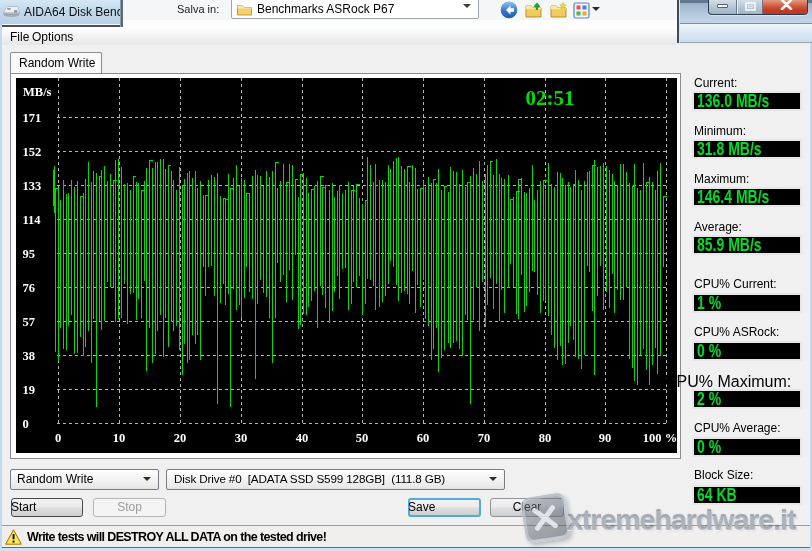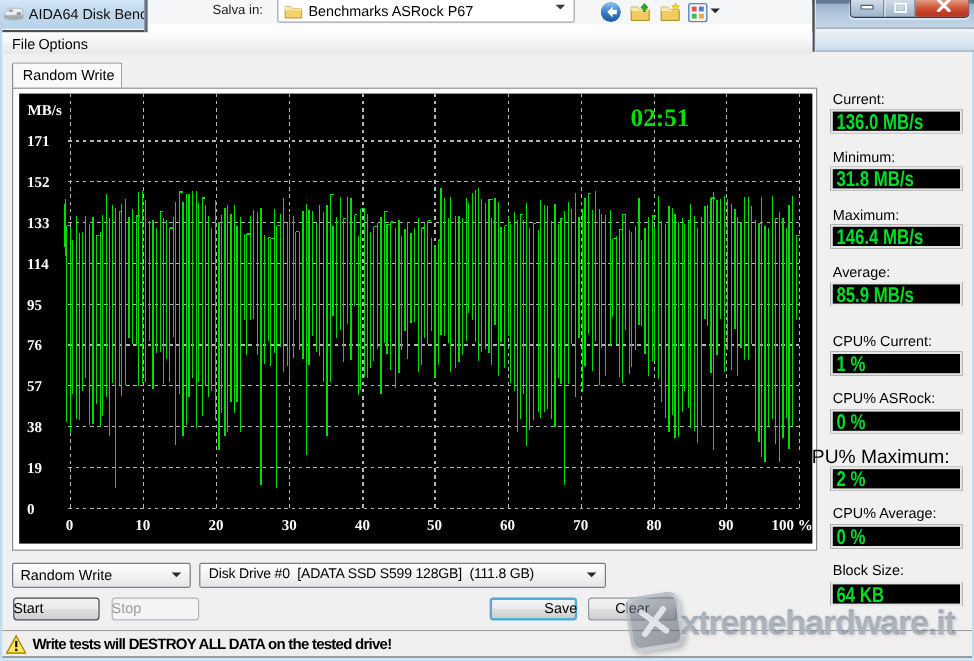--- a/index.html
+++ b/index.html
@@ -178,23 +178,23 @@
 <div class="abs" style="left:17px;top:472px;font-size:12px;color:#000">Random Write</div>
 <div class="abs" style="left:143px;top:477px;width:0;height:0;border-left:4px solid transparent;border-right:4px solid transparent;border-top:4.5px solid #2a2a2a"></div>
 
 <div class="abs" style="left:166px;top:469px;width:339px;height:21px;background:linear-gradient(#ffffff,#f0f0f0 60%,#e6e6e6);border:1px solid #767d84;border-radius:2px"></div>
 <div class="abs" style="left:174px;top:472px;font-size:11.7px;letter-spacing:-0.15px;color:#000">Disk Drive #0&nbsp; [ADATA SSD S599 128GB]&nbsp; (111.8 GB)</div>
 <div class="abs" style="left:489px;top:477px;width:0;height:0;border-left:4px solid transparent;border-right:4px solid transparent;border-top:4.5px solid #2a2a2a"></div>
 
 <div class="abs" style="left:11px;top:498px;width:72px;height:19px;background:linear-gradient(#f3f3f3,#ebebeb 45%,#dddddd 55%,#cfcfcf);border:1px solid #454a4f;border-radius:3px"></div>
 <div class="abs" style="left:11px;top:498px;width:72px;height:19px;font-size:12px;color:#000;text-align:left;line-height:19px">Start</div>
 <div class="abs" style="left:93px;top:498px;width:73px;height:19px;background:#f4f4f4;border:1px solid #b0b6ba;border-radius:3px"></div>
-<div class="abs" style="left:93px;top:498px;width:73px;height:19px;font-size:12px;color:#9b9b9b;text-align:left;line-height:19px">Stop</div>
+<div class="abs" style="left:93px;top:498px;width:73px;height:19px;font-size:12px;color:#9b9b9b;text-align:center;line-height:19px">Stop</div>
 <div class="abs" style="left:408px;top:498px;width:73px;height:19px;background:linear-gradient(#f3f3f3,#ebebeb 45%,#dddddd 55%,#cfcfcf);border:2px solid #50aadc;border-radius:3px"></div>
-<div class="abs" style="left:408px;top:498px;width:73px;height:19px;font-size:12px;color:#000;text-align:right;line-height:19px">Save</div>
+<div class="abs" style="left:408px;top:498px;width:73px;height:19px;font-size:12px;color:#000;text-align:left;line-height:19px">Save</div>
 <div class="abs" style="left:490px;top:498px;width:74px;height:19px;background:linear-gradient(#f3f3f3,#ebebeb 45%,#dddddd 55%,#cfcfcf);border:1px solid #8e959a;border-radius:3px"></div>
 <div class="abs" style="left:490px;top:498px;width:74px;height:19px;font-size:12px;color:#000;text-align:center;line-height:19px">Clear</div>
 
 <div class="abs" style="left:2px;top:525px;width:808px;height:1px;background:#9c9c9c"></div>
 <div class="abs" style="left:2px;top:526px;width:808px;height:21px;background:#f1efed"></div>
 <div class="abs" style="left:2px;top:547px;width:808px;height:1px;background:#5f6a74"></div>
 <svg class="abs" style="left:5px;top:529px" width="17" height="16" viewBox="0 0 17 16">
 <path d="M8.5 0.8 L16.4 15.2 L0.6 15.2 Z" fill="#ffd616" stroke="#9c7d00" stroke-width="1"></path>
 <path d="M8.5 2.8 L14.7 14.2 L2.3 14.2 Z" fill="#ffe668"></path>
 <rect x="7.6" y="5" width="1.9" height="5.3" fill="#111"></rect>

